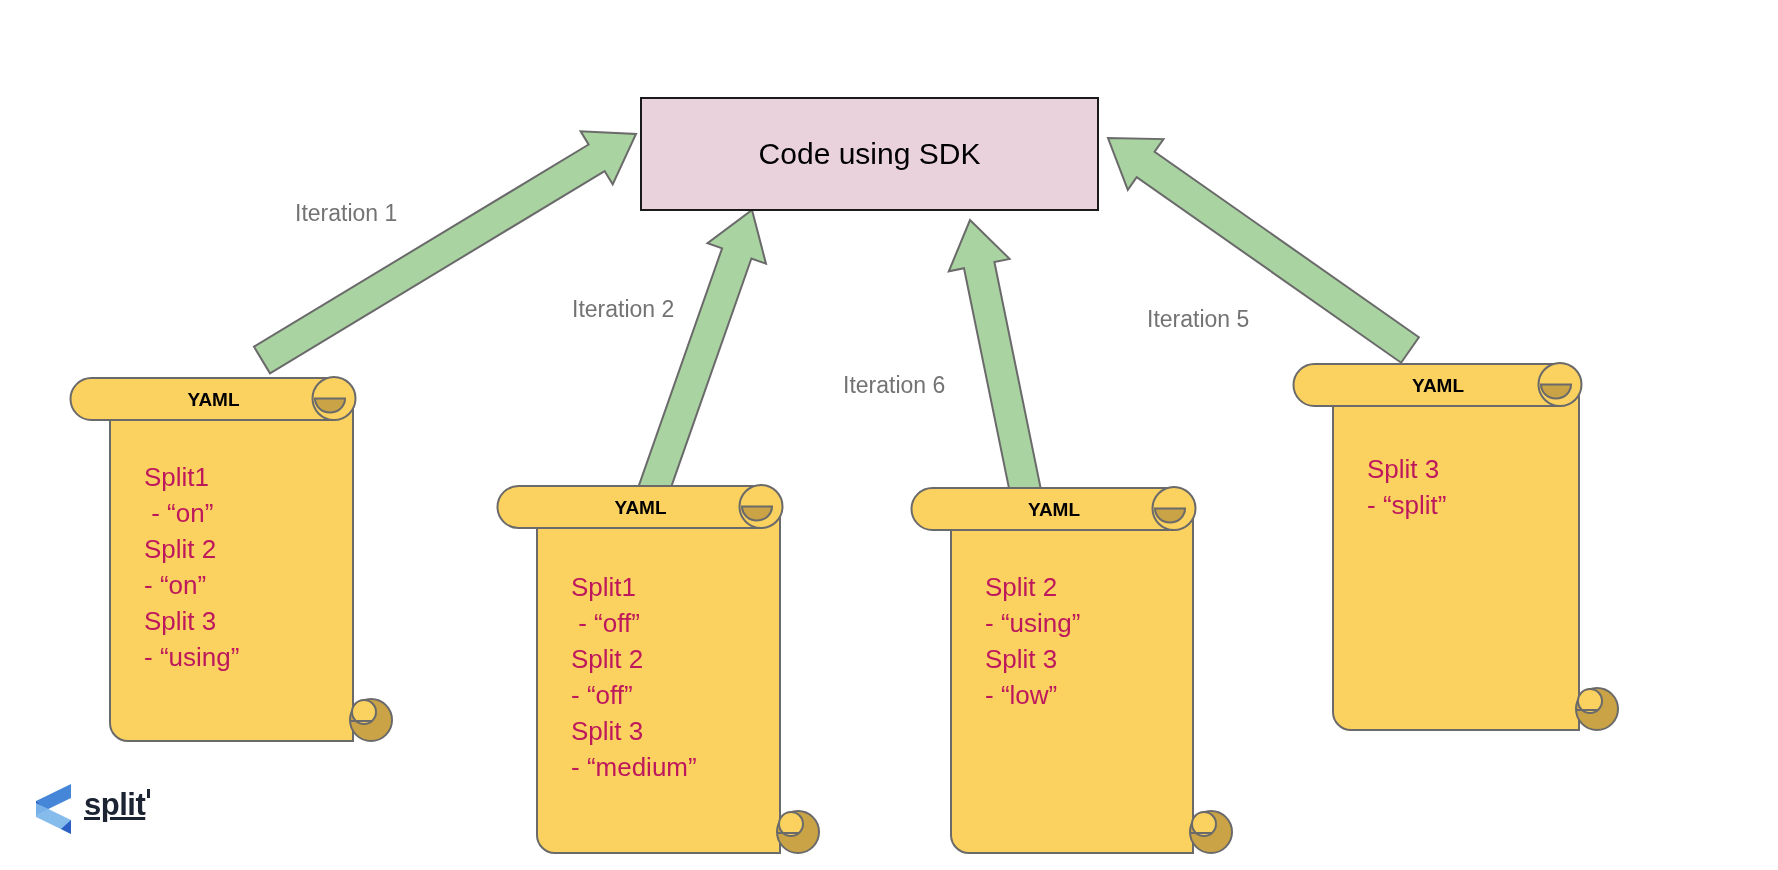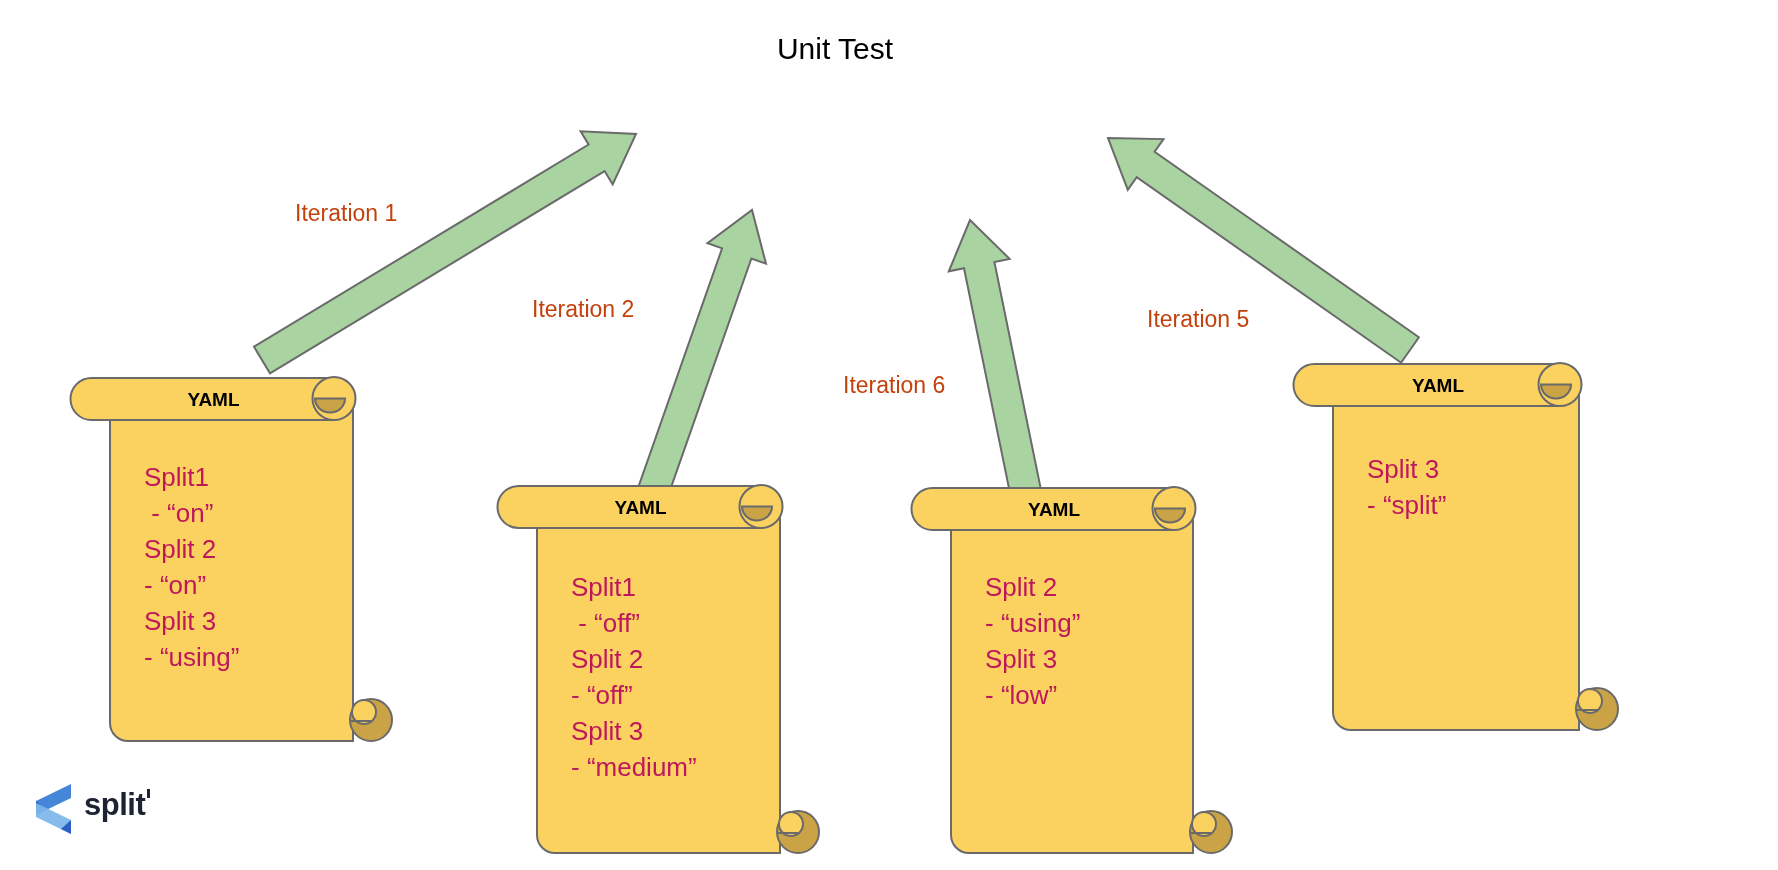--- a/index.html
+++ b/index.html
@@ -5,51 +5,53 @@
   html,body{margin:0;padding:0;background:#ffffff;}
   .canvas{position:relative;width:1778px;height:870px;background:#ffffff;
           font-family:"Liberation Sans",sans-serif;overflow:hidden;}
   #arrow-layer{position:absolute;left:0;top:0;z-index:1;}
   .title{position:absolute;left:635px;top:32px;width:400px;text-align:center;
          font-size:30px;color:#000;z-index:3;}
   .sdk-box{position:absolute;left:640px;top:97px;width:459px;height:114px;
            box-sizing:border-box;border:2px solid #1a1a1a;background:#ead2dc;
            display:flex;align-items:center;justify-content:center;
            font-size:30px;color:#000;z-index:3;}
-  .iter-label{position:absolute;font-size:23px;line-height:26px;color:#c2410c;
+  .iter-label{position:absolute;font-size:23px;line-height:26px;color:#737373;
               white-space:nowrap;z-index:3;}
   .scroll{position:absolute;z-index:2;}
   .scroll svg{position:absolute;left:0;top:0;overflow:visible;display:block;}
   .yaml-label{position:absolute;left:0;top:0;height:43px;width:100%;text-align:center;
               line-height:46px;font-weight:bold;font-size:19px;color:#000;}
   .scroll-text{position:absolute;font-size:26px;line-height:36px;color:#be185d;
                white-space:pre;}
   .logo{position:absolute;left:33px;top:783px;display:flex;align-items:flex-start;z-index:2;}
   .logo-mark{display:block;}
   .logo-text{font-size:31px;font-weight:bold;color:#1c2333;letter-spacing:-0.5px;
-             line-height:1;margin-left:9px;margin-top:6px;}
+             line-height:1;margin-left:9px;margin-top:6px;text-decoration:underline;}
   .logo-tick{width:3px;height:9px;background:#1c2333;margin-left:2px;margin-top:6px;}
 </style>
 </head>
 <body>
 
 <div class="canvas">
   <svg id="arrow-layer" width="1778" height="870">
       <polygon points="270.0,373.3 604.6,171.1 612.7,184.3 636.0,134.0 580.6,131.3 588.6,144.5 254.0,346.7" fill="#a9d3a1" stroke="#6a6a6a" stroke-width="2"></polygon>
       <polygon points="667.6,497.1 751.4,258.5 766.0,263.7 752.0,210.0 707.5,243.1 722.1,248.3 638.4,486.9" fill="#a9d3a1" stroke="#6a6a6a" stroke-width="2"></polygon>
       <polygon points="1041.2,490.9 994.4,262.0 1009.6,258.9 970.0,220.0 948.8,271.3 964.0,268.2 1010.8,497.1" fill="#a9d3a1" stroke="#6a6a6a" stroke-width="2"></polygon>
       <polygon points="1418.9,337.3 1154.6,151.7 1163.5,139.1 1108.0,138.0 1127.8,189.8 1136.7,177.1 1401.1,362.7" fill="#a9d3a1" stroke="#6a6a6a" stroke-width="2"></polygon>
     </svg>
 
-  <div class="title">Unit Test</div>
 
+  <div class="sdk-box" style="background: rgb(234, 210, 220); border-color: rgb(26, 26, 26);">
+    <span>Code using SDK</span>
+  </div>
 
   <div id="labels">
       <div class="iter-label" style="left: 295px; top: 200px;">Iteration 1</div>
-      <div class="iter-label" style="left: 532px; top: 296px;">Iteration 2</div>
+      <div class="iter-label" style="left: 572px; top: 296px;">Iteration 2</div>
       <div class="iter-label" style="left: 843px; top: 372px;">Iteration 6</div>
       <div class="iter-label" style="left: 1147px; top: 306px;">Iteration 5</div>
     </div>
 
   <div id="scrolls">
       <div class="scroll" style="left: 70px; top: 377px; width: 287px; height: 366px;">
         <svg width="331" height="370">
     <path d="M 40 21 H 283 V 364 H 58 A 18 18 0 0 1 40 346 V 21 Z" fill="#fbd160" stroke="#6a6a6a" stroke-width="2"></path>
     <circle cx="301" cy="343" r="21" fill="#c9a346" stroke="#6a6a6a" stroke-width="2"></circle>
     <circle cx="294" cy="335" r="12" fill="#fbd160" stroke="#6a6a6a" stroke-width="2"></circle>

